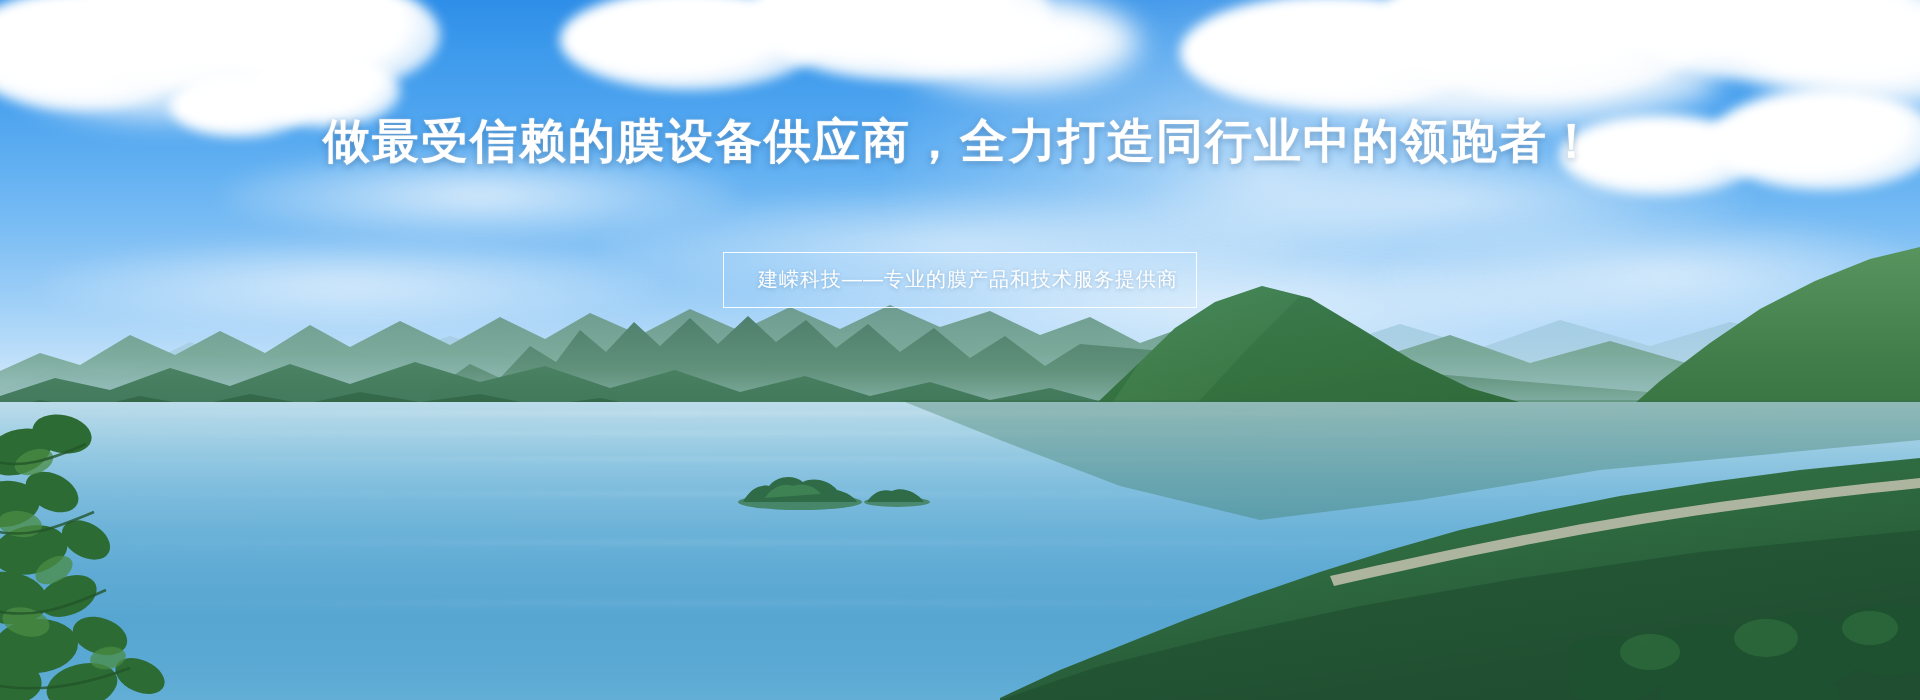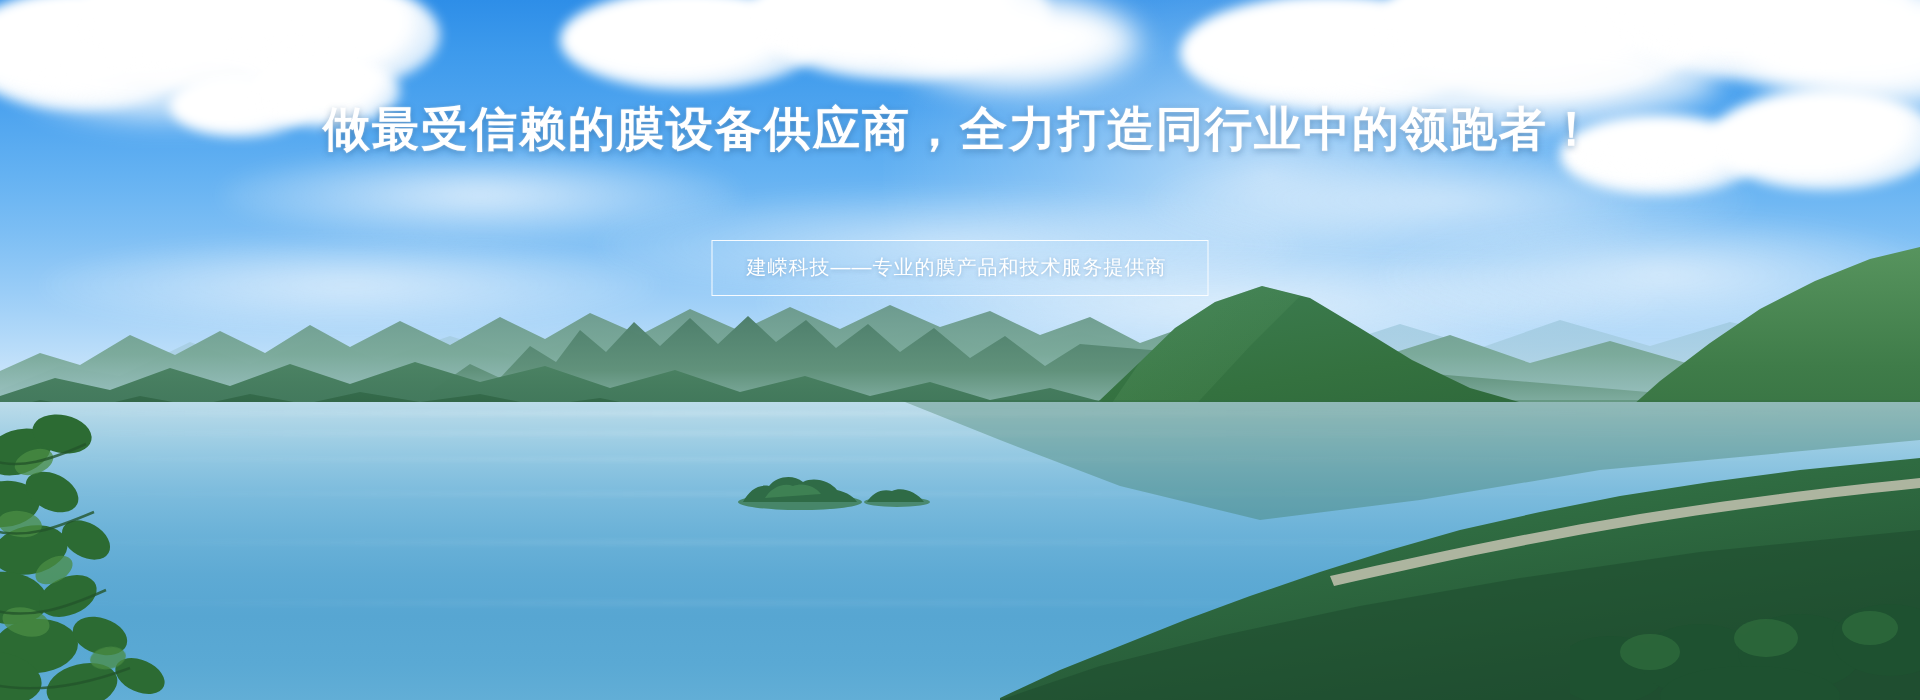--- a/index.html
+++ b/index.html
@@ -62,21 +62,21 @@
       #62aed6 100%);
   }
   .shimmer {
     position:absolute; left:0; width:100%; height:3px;
     background:linear-gradient(to right, rgba(255,255,255,0) 0%, rgba(255,255,255,0.45) 35%, rgba(255,255,255,0.18) 65%, rgba(255,255,255,0) 100%);
     filter:blur(2px);
   }
 
   
   .textwrap {
-    position:absolute; left:0; top:0; width:1920px; height:532px;
+    position:absolute; left:0; top:12px; width:1920px; height:532px;
     z-index:60; pointer-events:none;
   }
   .headline {
     position:absolute; left:0; top:98px; width:1920px;
     text-align:center;
     font-family:"DejaVu Sans","Liberation Sans",sans-serif;
     font-size:47px; font-weight:bold; letter-spacing:2px;
     color:#ffffff;
     text-shadow:0 2px 7px rgba(20,70,120,0.40), 0 0 2px rgba(255,255,255,0.6);
     white-space:nowrap;
@@ -86,21 +86,21 @@
     text-align:center;
     font-size:24px; font-weight:400; letter-spacing:1px;
     color:#ffffff;
     text-shadow:0 1px 5px rgba(30,80,130,0.35);
     white-space:nowrap;
   }
   .taglinebox {
     position:absolute; left:50%; top:240px;
     transform:translateX(-50%);
     border:1px solid rgba(255,255,255,0.92);
-    padding:13px 41px 14px 34px;
+    padding:13px 18px 14px 34px;
     pointer-events:auto;
   }
   .tagline {
     font-size:20px; font-weight:400; letter-spacing:1px;
     color:#ffffff; white-space:nowrap;
     text-shadow:0 1px 4px rgba(30,80,130,0.30);
   }
 </style>
 </head>
 <body>

